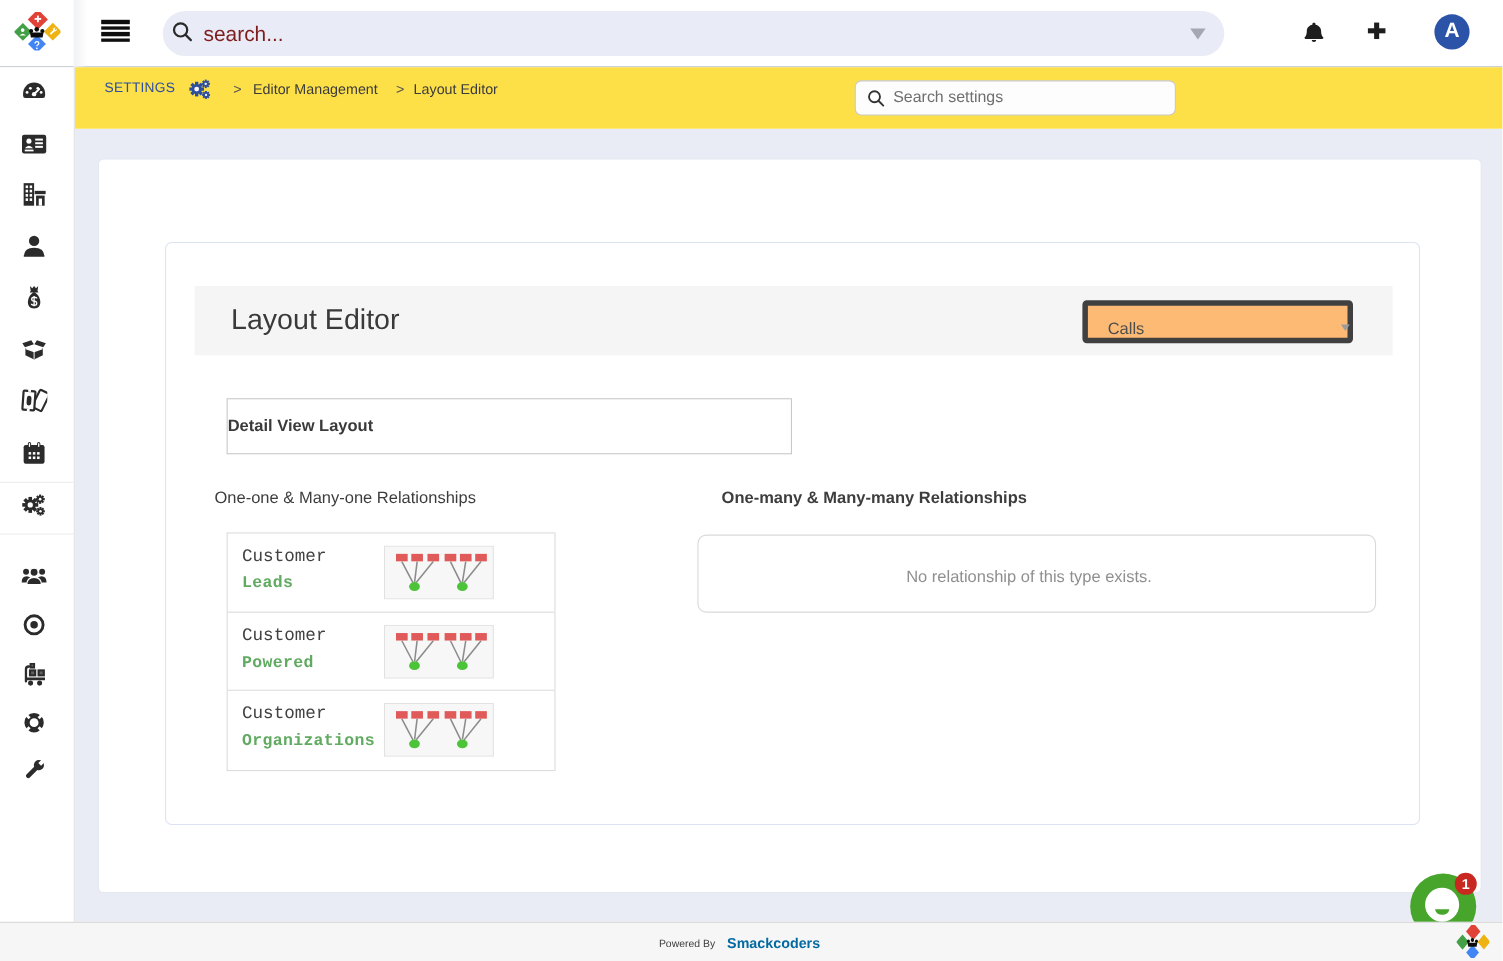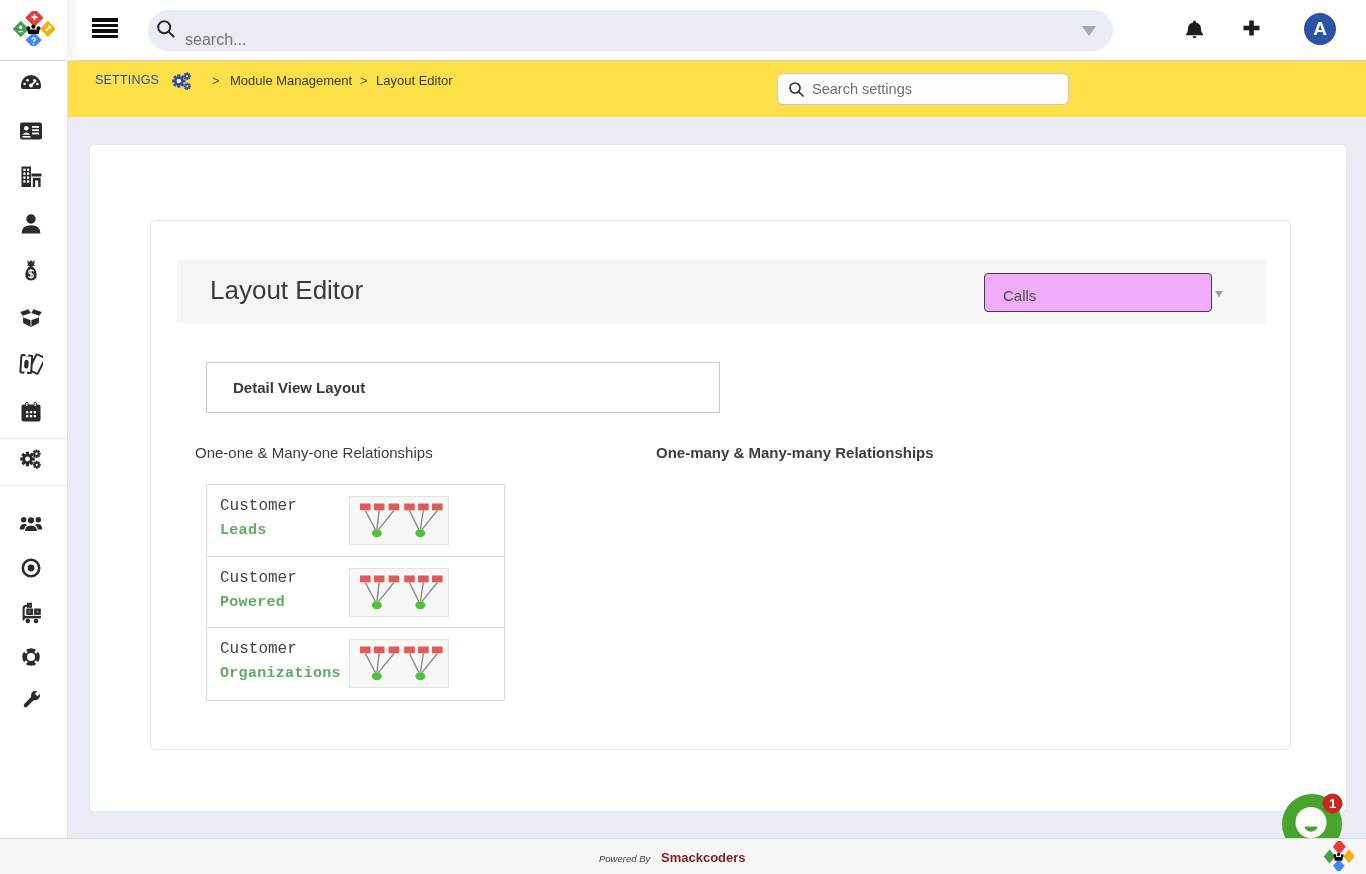--- a/index.html
+++ b/index.html
@@ -6,21 +6,21 @@
 html,body { width:1366px; height:874px; overflow:hidden; }
 body { font-family:"Liberation Sans", sans-serif; background:#fff; }
 #app { position:relative; width:1366px; height:874px; overflow:hidden; }
 
 
 #topbar { position:absolute; left:0; top:0; width:1366px; height:61px; background:#fff; border-bottom:1px solid #ccd1d8; z-index:5; }
 #logo { position:absolute; left:13px; top:11px; }
 #burger { position:absolute; left:92px; top:18px; width:26px; }
 #burger div { height:3.6px; background:#0e0e0e; margin-bottom:2px; }
 #searchpill { position:absolute; left:148px; top:10px; width:965px; height:41px; border-radius:21px; background:#e9ebf7; }
-#searchpill .ph { position:absolute; left:37px; top:21px; font-size:16px; color:#737373; }
+#searchpill .ph { position:absolute; left:37px; top:11px; font-size:19px; color:#7f1d1d; }
 #searchpill svg { position:absolute; left:8px; top:9px; }
 #pillcaret { position:absolute; left:1082px; top:26px; width:0; height:0; border-left:7.5px solid transparent; border-right:7.5px solid transparent; border-top:10px solid #a3a8b3; }
 #bell { position:absolute; left:1184px; top:19px; }
 #plus { position:absolute; left:1243px; top:20px; }
 #avatar { position:absolute; left:1304px; top:13px; width:32px; height:32px; border-radius:50%; background:#2b53a7; color:#fff; font-weight:bold; font-size:19px; text-align:center; line-height:32px; }
 
 
 #sidebar { position:absolute; left:0; top:61px; width:68px; height:777px; background:#fff; border-right:1px solid #e0e0e0; z-index:4; }
 .sic { position:absolute; left:19px; }
 #setrow { position:absolute; left:0; top:377px; width:67px; height:48px; border-top:1px solid #ececec; border-bottom:1px solid #ececec; }
@@ -36,43 +36,43 @@
 #ssbox { position:absolute; left:677px; top:12px; width:292px; height:32px; border:1px solid #c9c9c9; border-radius:6px; background:#fdfdfe;margin-left:32px; }
 #ssbox svg { position:absolute; left:10px; top:7px; }
 #ssbox .ph { position:absolute; left:34px; top:7px; font-size:14.5px; color:#6f6f6f; }
 
 
 #contentbg { position:absolute; left:68px; top:117px; width:1298px; height:721px; background:#e9ecf4; }
 #panel { position:absolute; left:89px; top:144px; width:1258px; height:668px; background:#fff; border:1px solid #e4e8f1; border-radius:5px; }
 #card { position:absolute; left:150px; top:220px; width:1141px; height:530px; background:#fff; border:1px solid #dce3f2; border-radius:6px; }
 #cardhead { position:absolute; left:26px; top:39px; width:1089px; height:63px; background:#f5f5f5; }
 #cardhead .title { position:absolute; left:33px; top:15px; font-size:26px; color:#3a3a3a; }
-#select { position:absolute; left:833px; top:52px; width:228px; height:39px; background:#f0abfc; border:1px solid #404040; border-radius:4px; }
+#select { position:absolute; left:833px; top:52px; width:246px; height:39px; background:#fdba74; border:5px solid #404040; border-radius:4px; }
 #select .txt { position:absolute; left:18px; top:13px; font-size:15px; color:#4e4e4e; }
 #select .caret { position:absolute; left:230px; top:17px; width:0; height:0; border-left:4.5px solid transparent; border-right:4.5px solid transparent; border-top:6px solid #9b9b9b; }
-.tab { position:absolute; top:141px; height:51px; border:1px solid #c9c9c9; font-size:15px; font-weight:bold; color:#3a3a3a; line-height:49px; padding-left:26px; background:#fff; }
+.tab { position:absolute; top:141px; height:51px; border:1px solid #c9c9c9; font-size:15px; font-weight:bold; color:#3a3a3a; line-height:49px; background:#fff; }
 #tab1 { left:55px; width:514px; }
 #tab2 { left:568px; width:430px; }
 .colhead { position:absolute; top:223px; font-size:15px; color:#3d3d3d; }
 #ch1 { left:44px; }
 #ch2 { left:505px;font-weight:bold; }
 #list { position:absolute; left:55px; top:263px; width:299px; height:217px; border:1px solid #dcdcdc; background:#fff;font-family:Liberation Mono, monospace; }
 .row { position:relative; width:297px; height:71px; }
 .row + .row { border-top:1px solid #dcdcdc; }
 .row .nm { position:absolute; left:13px; top:12px; font-size:16px; color:#424242; }
 .row .lb { position:absolute; left:13px; top:37px; font-size:15px; font-weight:bold; letter-spacing:0.3px; color:#61aa61; }
 .row svg { position:absolute; left:142px; top:11px; }
 #nobox { position:absolute; left:483px; top:265px; width:617px; height:71px; border:1px solid #d9d9d9; border-radius:8px; background:#fff; }
 #nobox .t { position:absolute; width:100%; left:-7px; top:29px; text-align:center; font-size:15px; color:#8f8f8f; }
 
 
 #chat { position:absolute; left:1280px; top:792px; z-index:6; }
 #footer { position:absolute; left:0; top:838px; width:1366px; height:36px; background:#f6f6f7; border-top:1px solid #d9d9d9; z-index:7; }
-#footer .pb { position:absolute; left:599px; top:14px; font-size:9.5px; color:#3d3d3d;font-style:italic; }
-#footer .sc { position:absolute; left:661px; top:11px; font-size:13px; font-weight:bold; color:#7f1d1d; }
+#footer .pb { position:absolute; left:599px; top:14px; font-size:9.5px; color:#3d3d3d; }
+#footer .sc { position:absolute; left:661px; top:11px; font-size:13px; font-weight:bold; color:#0369a1; }
 #footer svg { position:absolute; }
 </style>
 </head>
 <body>
 <div id="app">
 
   <div id="contentbg"></div>
   <div id="panel"></div>
 
   <div id="topbar">
@@ -332,21 +332,21 @@
             <rect x="13.85" y="14.85" width="7.9" height="1.9" transform="rotate(90 17.8 15.8)"></rect>
             <rect x="13.85" y="14.85" width="7.9" height="1.9" transform="rotate(135 17.8 15.8)"></rect>
             <circle cx="17.8" cy="15.8" r="2.6"></circle>
           </g>
         </g>
         <circle cx="8.5" cy="10" r="2.4" fill="#f7f7f8"></circle>
         <circle cx="17.5" cy="4.8" r="1.2" fill="#f7f7f8"></circle>
         <circle cx="17.8" cy="15.8" r="1.1" fill="#f7f7f8"></circle>
       </svg>
     <span class="sep1">&gt;</span>
-    <span class="c1">Module Management</span>
+    <span class="c1">Editor Management</span>
     <span class="sep2">&gt;</span>
     <span class="c2">Layout Editor</span>
     <div id="ssbox">
       <svg width="17" height="17" viewBox="0 0 17 17">
           <circle cx="7" cy="7" r="5" fill="none" stroke="#333" stroke-width="1.7"></circle>
           <line x1="10.8" y1="10.8" x2="15" y2="15" stroke="#333" stroke-width="1.7" stroke-linecap="round"></line>
         </svg>
       <span class="ph">Search settings</span>
     </div>
   </div>
@@ -432,20 +432,23 @@
               <rect x="39.6" y="7.5" width="10.6" height="6.8"></rect>
               <rect x="55.2" y="7.5" width="10.6" height="6.8"></rect>
               <rect x="69.1" y="7.5" width="10.6" height="6.8"></rect>
               <rect x="83" y="7.5" width="10.6" height="6.8"></rect>
             </g>
             <ellipse cx="27.8" cy="37.2" rx="4.9" ry="4" fill="#4cc339"></ellipse>
             <ellipse cx="71.3" cy="37.2" rx="4.9" ry="4" fill="#4cc339"></ellipse>
           </svg>
       </div>
     </div>
+    <div id="nobox">
+        <div class="t">No relationship of this type exists.</div>
+      </div>
   </div>
 
   <svg id="chat" width="64" height="64" viewBox="0 0 64 64">
     <circle cx="32" cy="32" r="30" fill="#48a52c"></circle>
     <circle cx="31" cy="30.5" r="15.5" fill="#fff"></circle>
     <path d="M24.5 34.5 A 6.8 6.8 0 0 0 37.7 34.5 Z" fill="#48a52c"></path>
     <circle cx="52.5" cy="11.5" r="10" fill="#c8281f"></circle>
     <text x="52.5" y="16" font-size="13" font-weight="bold" fill="#fff" text-anchor="middle">1</text>
   </svg>
 

